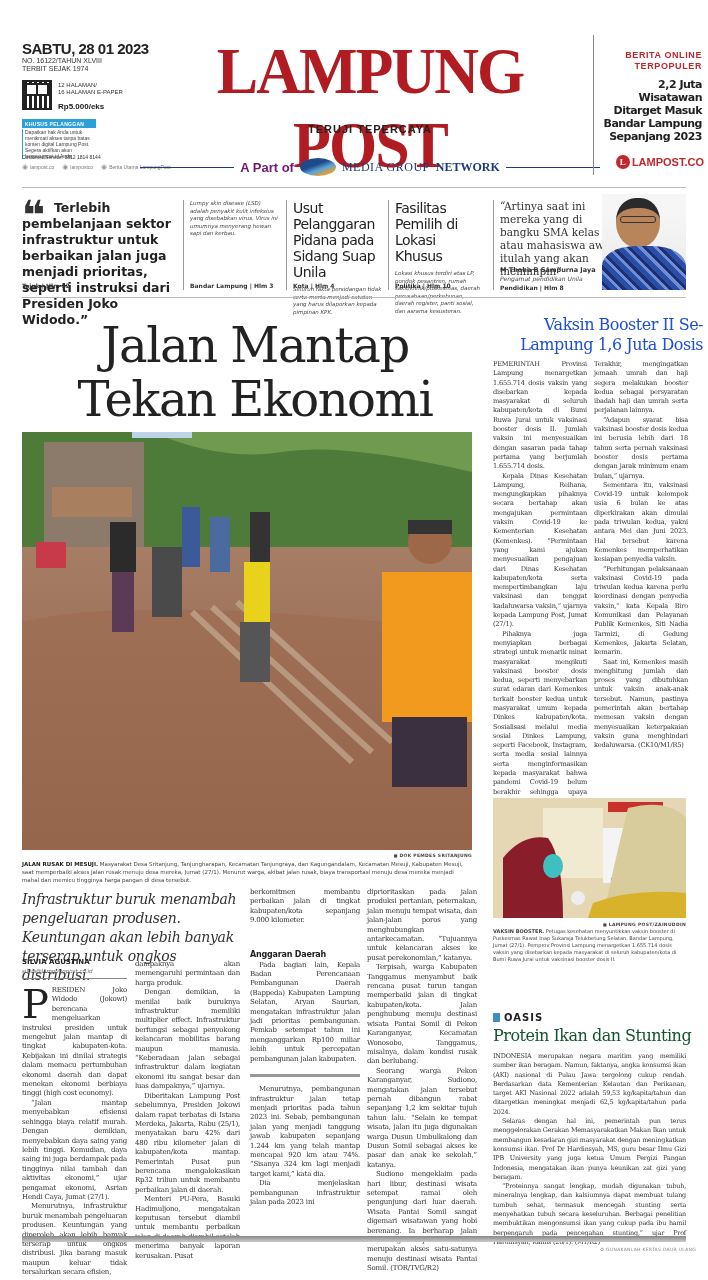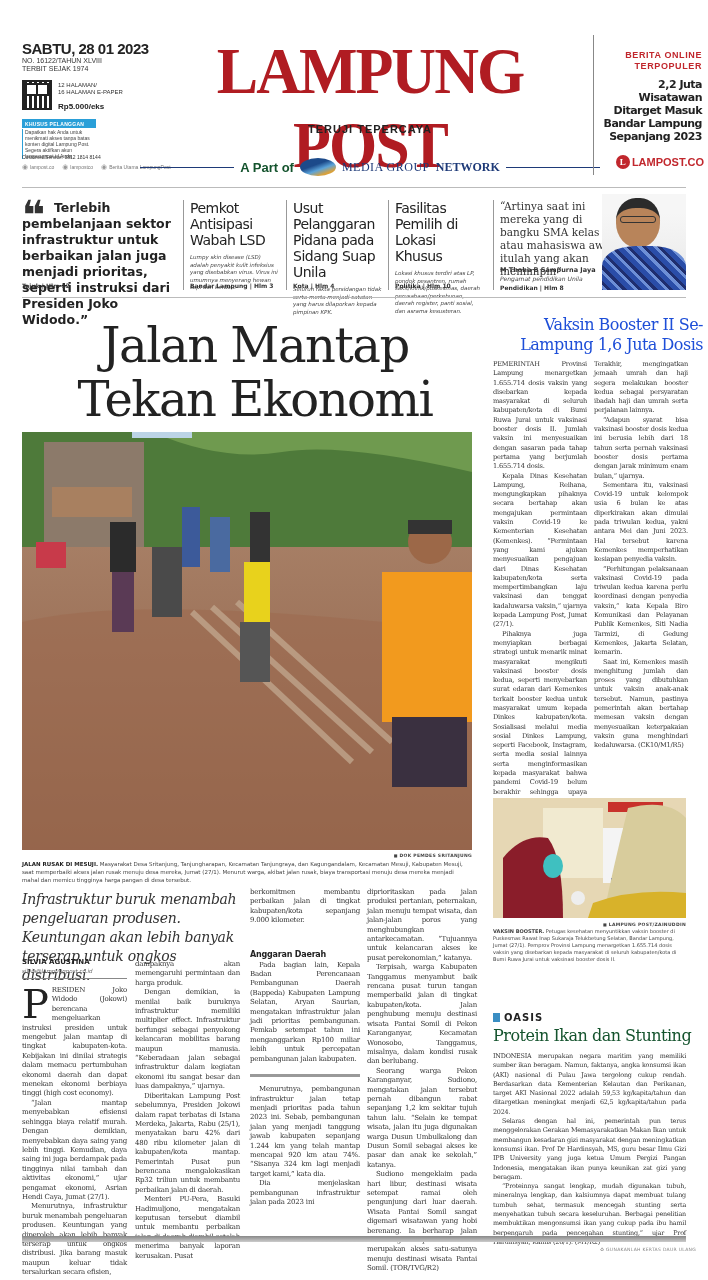--- a/index.html
+++ b/index.html
@@ -16,21 +16,21 @@
 .price{left:58px;top:102px;font:bold 8px "Liberation Sans",sans-serif;color:#222}
 .subbox-h{left:22px;top:119px;width:74px;height:9px;background:#2a9fd8;color:#fff;font:bold 5px "Liberation Sans",sans-serif;padding:2px 3px;letter-spacing:.3px}
 .subbox-t{left:22px;top:129px;width:74px;font:5px "Liberation Sans",sans-serif;line-height:6px;color:#444;border-left:1px solid #2a9fd8;padding-left:2px}
 .cs{left:22px;top:154px;font:5px "Liberation Sans",sans-serif;color:#333}
 .social{left:22px;top:163px;font:5px "Liberation Sans",sans-serif;color:#777;display:flex;gap:8px}
 .social span:before{content:"◉ ";color:#999;font-size:7px}
 .logo{left:140px;top:38px;width:460px;text-align:center;font:bold 62px "Liberation Serif",serif;color:#b01c22;letter-spacing:-2px;line-height:70px;transform:scaleY(1.05)}
 .tagline{left:140px;top:123px;width:460px;text-align:center;font:bold 11px "Liberation Sans",sans-serif;letter-spacing:1px;color:#222}
 .network{left:140px;top:157px;width:460px;height:20px;display:flex;align-items:center;justify-content:center;gap:6px}
 .network .line{flex:1;height:1px;background:#1e3a78}
-.network .part{font:bold 13px "Liberation Sans",sans-serif;color:#14532d}
+.network .part{font:bold 13px "Liberation Sans",sans-serif;color:#701a75}
 .network .bird{width:36px;height:18px;border-radius:50% 50% 50% 50%;background:linear-gradient(160deg,#1c4a8a 40%,#5ba3d9 60%,#d9a13b 80%)}
 .network .mg{font:12px "Liberation Serif",serif;color:#1e3a78;letter-spacing:.5px}
 .network .nw{font:bold 12px "Liberation Serif",serif;color:#1e3a78}
 .vdiv{left:593px;top:35px;width:1px;height:140px;background:#888}
 .berita{left:602px;top:50px;width:100px;font:bold 9px "Liberation Sans",sans-serif;color:#c1272d;letter-spacing:.6px;line-height:11px;text-align:right}
 .topnews{left:598px;top:78px;width:104px;font:bold 11px "DejaVu Sans",sans-serif;color:#222;line-height:13px;text-align:right;letter-spacing:-.5px}
 .lampost{left:604px;top:155px;width:100px;font:bold 11px "Liberation Sans",sans-serif;color:#c1272d;text-align:right;display:flex;align-items:center;justify-content:flex-end;gap:2px}
 .lampost .dot{width:14px;height:14px;border-radius:50%;background:#c1272d;color:#fff;font:bold 9px "Liberation Serif",serif;text-align:center;line-height:14px}
 .hr1{left:22px;top:187px;width:664px;height:1px;background:#bbb}
 
@@ -119,21 +119,20 @@
   <span>LAMPOST.CO</span>
 </div>
 <div class="abs hr1"></div>
 
 <div class="abs quote-mark">❝</div>
 <div class="abs tajuk-q">Terlebih pembelanjaan sektor infrastruktur untuk berbaikan jalan juga menjadi prioritas, seperti instruksi dari Presiden Joko Widodo.”</div>
 <div class="abs small-foot" style="left:22px;top:282px">Tajuk | Hlm 12</div>
 
 <div class="abs tdiv" style="left:183px"></div>
 <div class="abs teaser" style="left:190px">
-  <h3>Pemkot Antisipasi Wabah LSD</h3>
   <p>Lumpy skin disease (LSD) adalah penyakit kulit infeksius yang disebabkan virus. Virus ini umumnya menyerang hewan sapi dan kerbau.</p>
 </div>
 <div class="abs small-foot" style="left:190px;top:282px">Bandar Lampung | Hlm 3</div>
 
 <div class="abs tdiv" style="left:286px"></div>
 <div class="abs teaser" style="left:293px">
   <h3>Usut Pelanggaran Pidana pada Sidang Suap Unila</h3>
   <p>Seluruh fakta persidangan tidak serta-merta menjadi catatan yang harus dilaporkan kepada pimpinan KPK.</p>
 </div>
 <div class="abs small-foot" style="left:293px;top:282px">Kota | Hlm 4</div>

